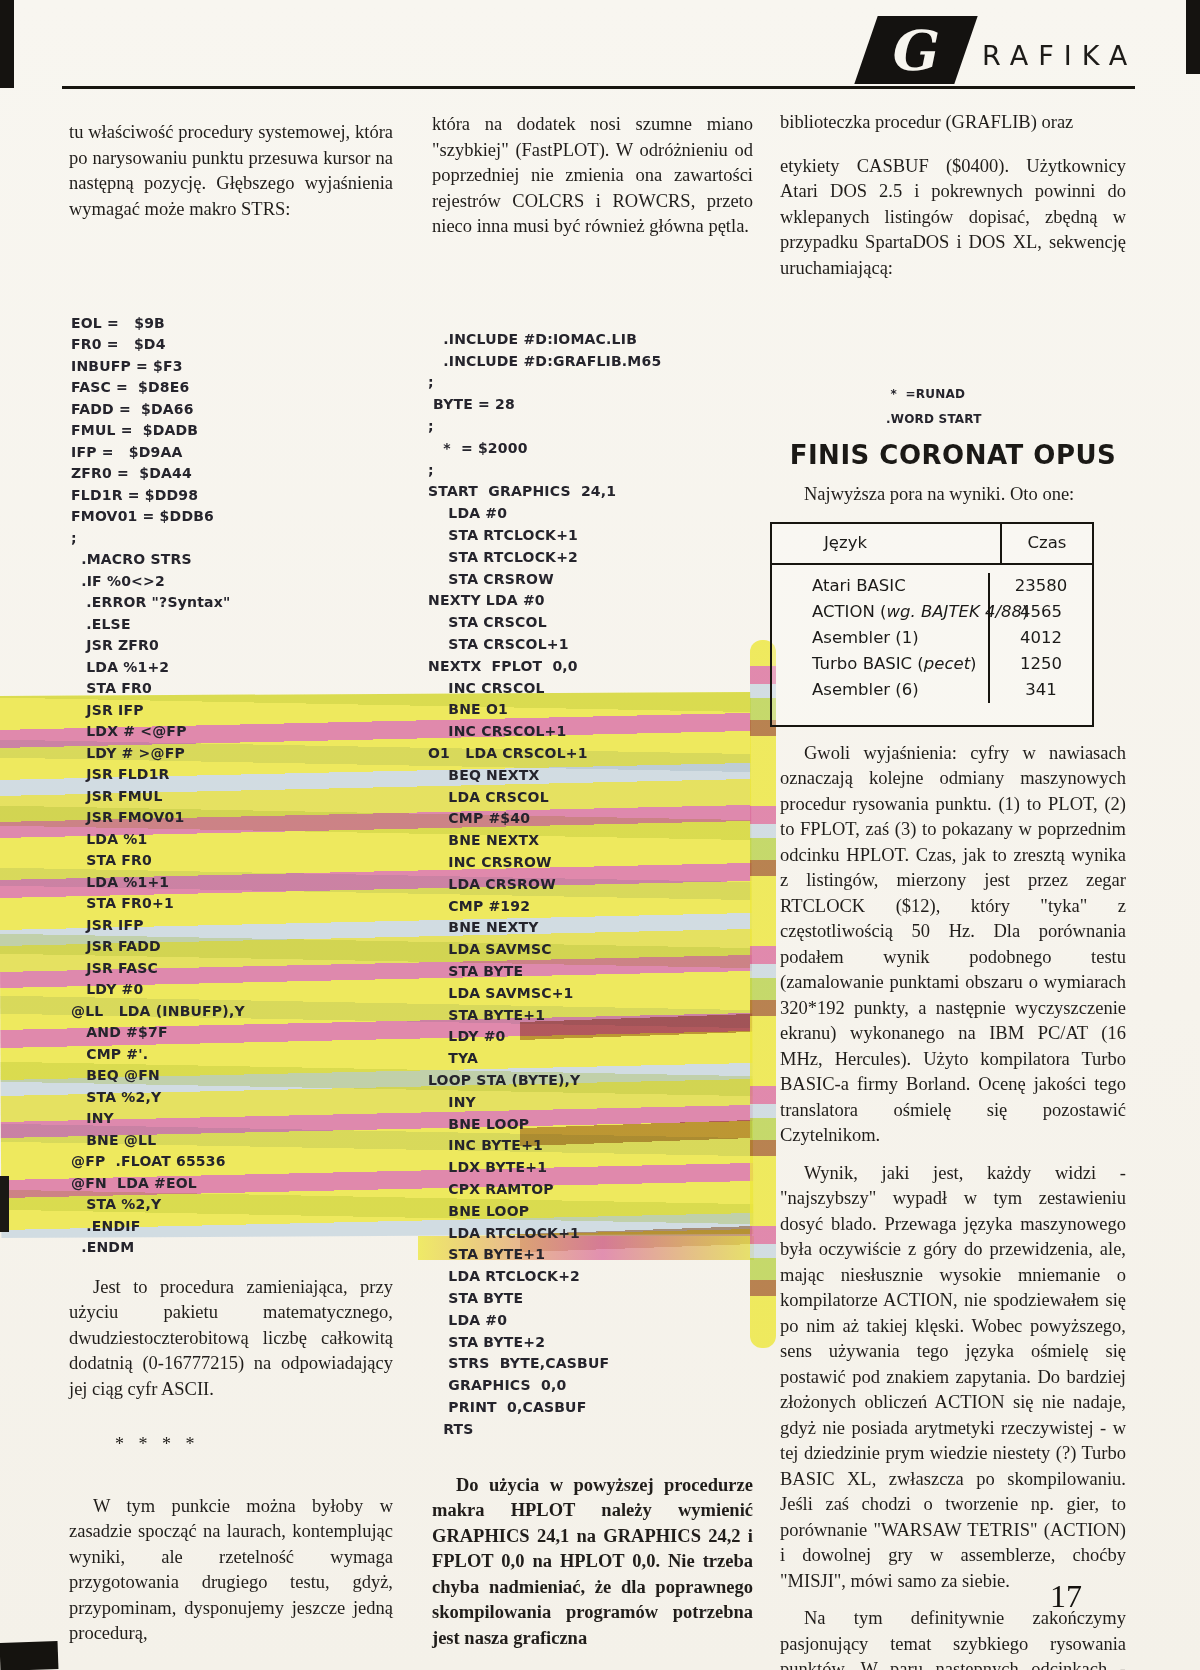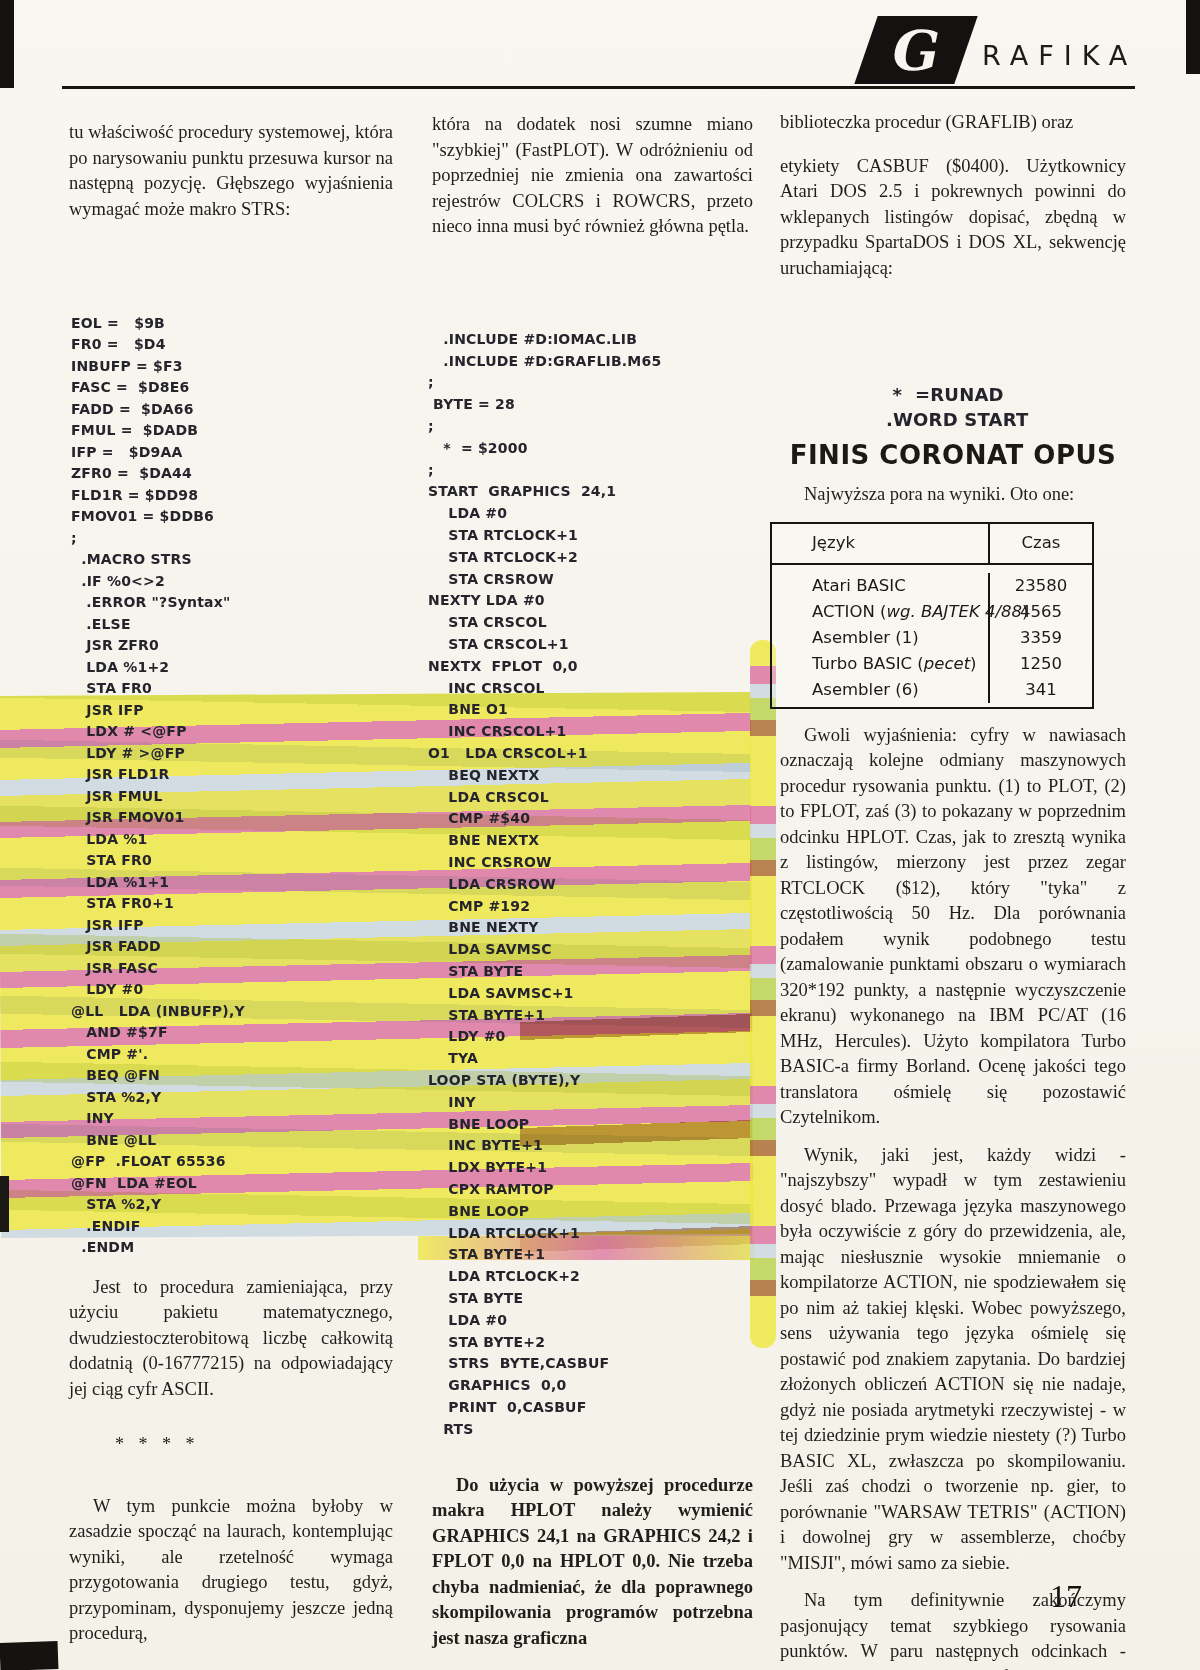--- a/index.html
+++ b/index.html
@@ -89,37 +89,37 @@
   }
   .col1 .code{margin-top:26px;line-height:21.5px;padding-left:14px;}
   .col2 .code{margin-top:24px;line-height:21.8px;padding-left:8px;}
   .col1 .after-code{margin-top:16px;}
   .stars{margin:30px 0 0 58px;font-size:18px;letter-spacing:5px;}
   .col1 .last-par{margin-top:36px;}
   .col2 .after-code{margin-top:32px;font-weight:bold;}
 
   
   .c3-lead{margin-bottom:18px;}
-  .c3-code{margin-top:26px;padding-left:118px;font-size:18px;line-height:25px;}
+  .c3-code{margin-top:26px;padding-left:118px;font-size:12px;line-height:25px;}
   .c3-heading{
     margin-top:8px;text-align:center;
     font-family:"DejaVu Sans",sans-serif;font-weight:700;font-size:26px;letter-spacing:.5px;color:#1b1916;
   }
   .c3-intro{margin-top:12px;text-indent:24px;}
 
   .rtable{
     margin:14px 0 0 2px;width:320px;border:2.5px solid #17150f;
     font-family:"DejaVu Sans",sans-serif;font-size:16.5px;color:#1b1a18;
     background:rgba(255,255,255,.25);
   }
-  .rtable .thead{display:grid;grid-template-columns:216px 1fr;border-bottom:2px solid #17150f;}
+  .rtable .thead{display:grid;grid-template-columns:216px 1fr;border-bottom:2px solid #17150f;padding-left:12px;}
   .rtable .th{padding:9px 0 11px 0;}
   .rtable .th.lang{padding-left:40px;}
   .rtable .th.time{text-align:center;border-left:2px solid #17150f;}
-  .rtable .tbody{padding:8px 0 4px 0;}
+  .rtable .tbody{padding:8px 0 22px 0;}
   .rtable .tr{display:grid;grid-template-columns:216px 1fr;}
   .rtable .td{line-height:26px;}
   .rtable .td.lang{padding-left:40px;white-space:nowrap;}
   .rtable .td.time{text-align:center;border-left:2px solid #17150f;}
   .rtable .tbody .td.time{}
 
   .c3-par{margin-top:14px;}
   .c3-par + .c3-par{margin-top:0;}
   .arrow{font-size:15px;letter-spacing:0;}
 
@@ -187,21 +187,21 @@
             <div class="td time">23580</div>
           </div>
 
           <div class="tr">
             <div class="td lang"><span>ACTION (</span><i>wg. BAJTEK 4/88</i><span>)</span></div>
             <div class="td time">4565</div>
           </div>
 
           <div class="tr">
             <div class="td lang"><span>Asembler (1)</span><i></i><span></span></div>
-            <div class="td time">3359</div>
+            <div class="td time">4012</div>
           </div>
 
           <div class="tr">
             <div class="td lang"><span>Turbo BASIC (</span><i>pecet</i><span>)</span></div>
             <div class="td time">1250</div>
           </div>
 
           <div class="tr">
             <div class="td lang"><span>Asembler (6)</span><i></i><span></span></div>
             <div class="td time">341</div>

